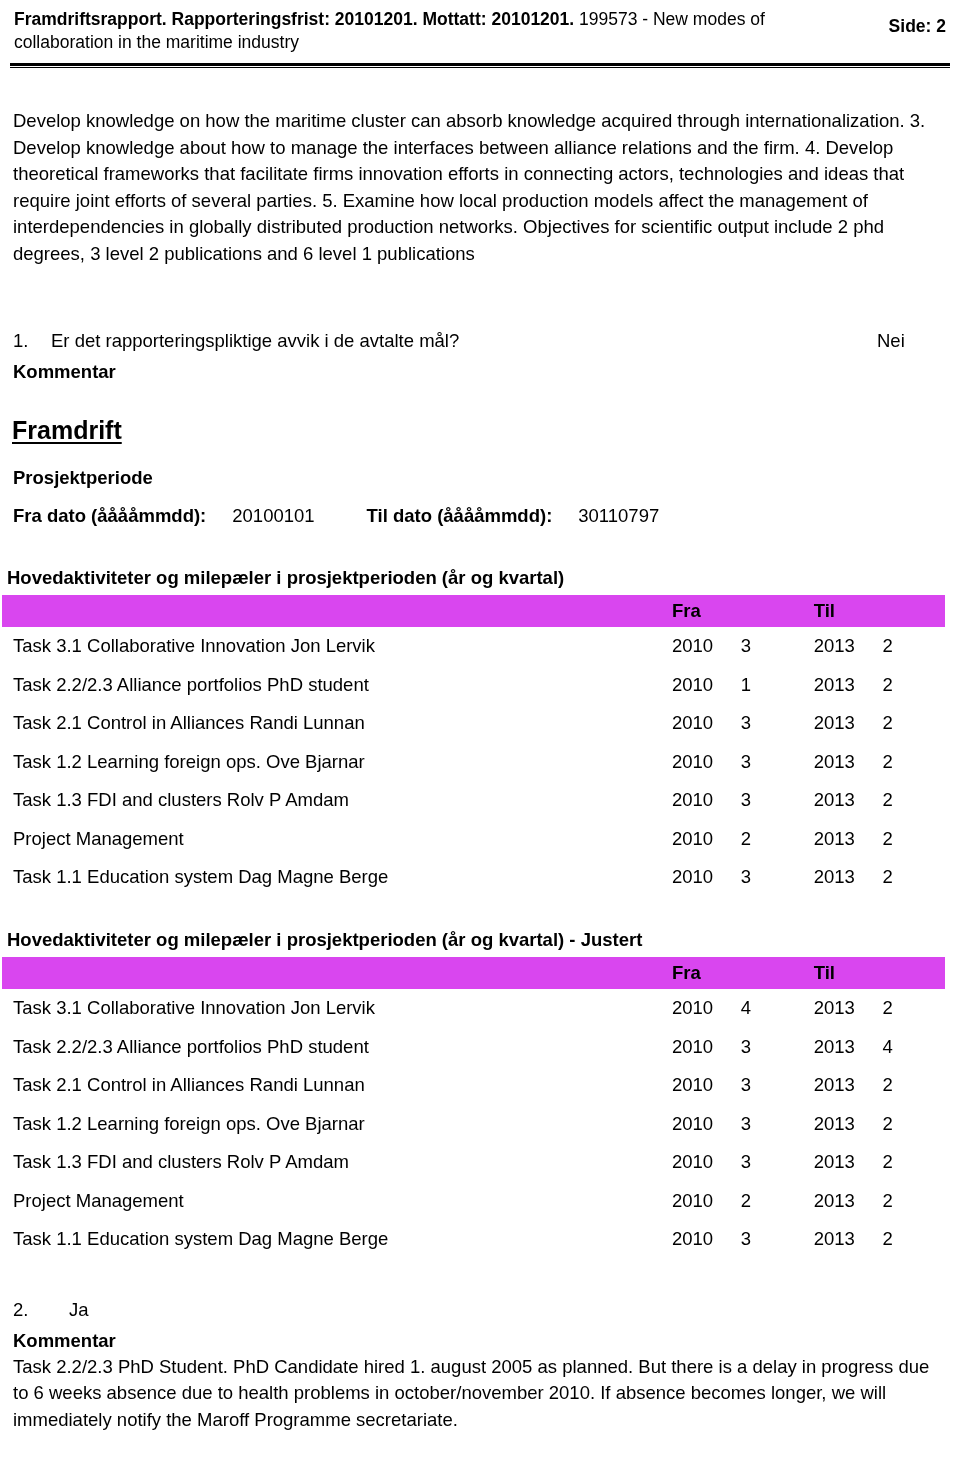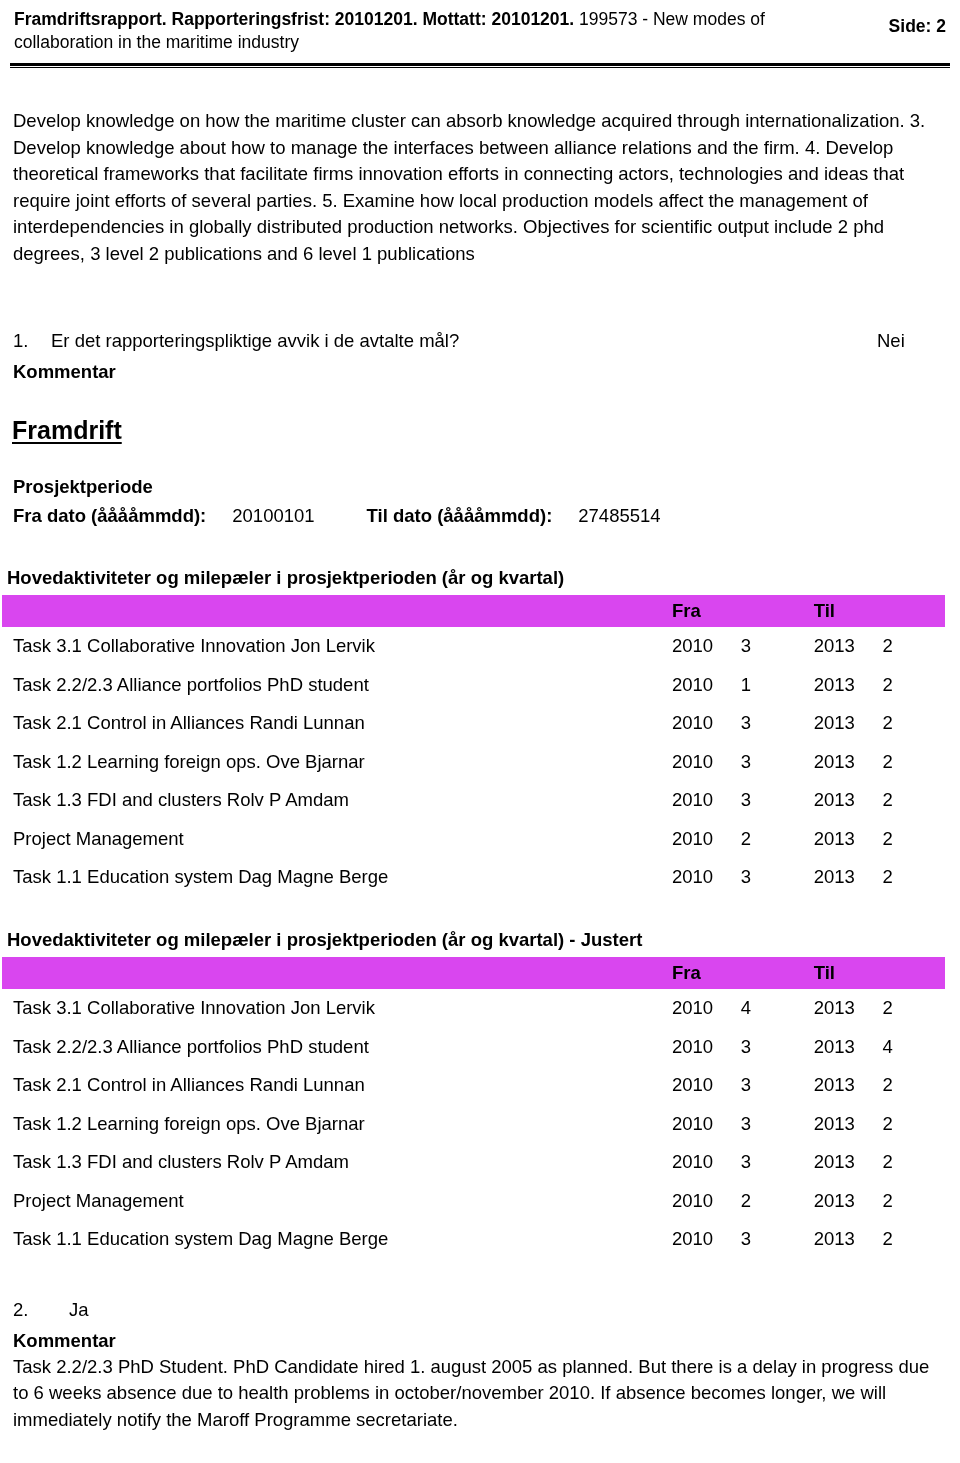--- a/index.html
+++ b/index.html
@@ -125,21 +125,20 @@
     text-underline-offset: 3px;
     margin-top: 12px;
   }
 
   .subsection-title {
     position: absolute;
     top: 467px;
     left: 13px;
     font-size: 18.5px;
     font-weight: bold;
-    margin-top: 9px;
   }
 
   
   .date-line {
     position: absolute;
     top: 505px;
     left: 13px;
     font-size: 18.5px;
     white-space: nowrap;
   }
@@ -214,21 +213,21 @@
       <div class="q-text">Er det rapporteringspliktige avvik i de avtalte mål?</div>
       <div class="q-answer">Nei</div>
     </div>
     <div class="kommentar-label">Kommentar</div>
   </div>
 
   <div class="section-title">Framdrift</div>
   <div class="subsection-title">Prosjektperiode</div>
 
   <div class="date-line">
-    <span class="lbl">Fra dato (ååååmmdd):</span><span class="gap-a"></span><span>20100101</span><span class="gap-b"></span><span class="lbl">Til dato (ååååmmdd):</span><span class="gap-c"></span><span>27485514</span>
+    <span class="lbl">Fra dato (ååååmmdd):</span><span class="gap-a"></span><span>20100101</span><span class="gap-b"></span><span class="lbl">Til dato (ååååmmdd):</span><span class="gap-c"></span><span>30110797</span>
   </div>
 
   <div class="table-block tbl1">
     <div class="table-caption">Hovedaktiviteter og milepæler i prosjektperioden (år og kvartal)</div>
     <table class="acts">
       <thead>
         <tr>
           <th class="c-name"></th>
           <th class="c-fy">Fra</th>
           <th class="c-fq"></th>

